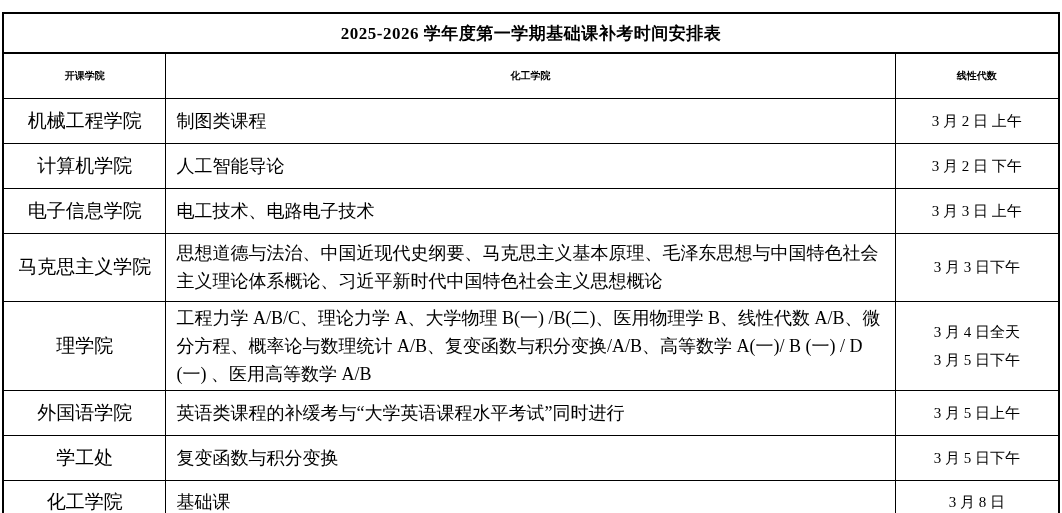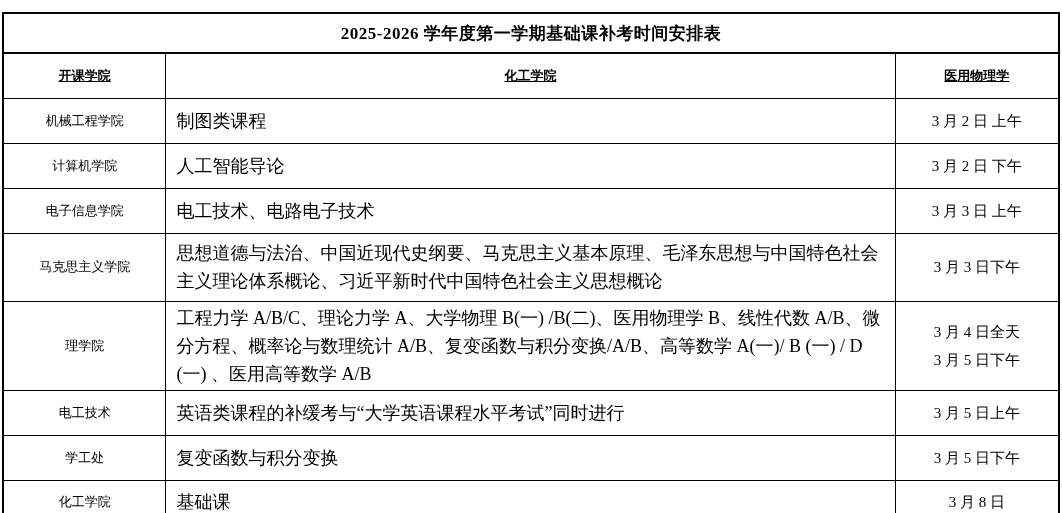--- a/index.html
+++ b/index.html
@@ -35,32 +35,31 @@
   tr.title-row th {
     height: 40px;
     font-size: 17px;
     font-weight: bold;
     text-align: center;
     border-bottom: 2px solid #000000;
     letter-spacing: 0.5px;
   }
   tr.header-row th {
     height: 45px;
-    font-size: 13px;
+    font-size: 10px;
     font-weight: bold;
     text-align: center;
-    text-decoration: underline;
   }
   tbody tr.data-row { height: 45px; }
   tbody tr.data-row:nth-child(4),
   tbody tr.data-row:nth-child(5) { height: 68px; }
 
   td.college-cell {
     text-align: center;
-    font-size: 13px;
+    font-size: 19px;
     padding: 2px 4px;
   }
   td.course-cell {
     text-align: left;
     font-size: 18px;
     padding: 2px 10px;
     line-height: 28px;
   }
   td.time-cell {
     text-align: center;
@@ -80,21 +79,21 @@
       <col class="col-course">
       <col class="col-time">
     </colgroup>
     <thead>
       <tr class="title-row">
         <th colspan="3">2025-2026 学年度第一学期基础课补考时间安排表</th>
       </tr>
       <tr class="header-row">
         <th>开课学院</th>
         <th>化工学院</th>
-        <th>医用物理学</th>
+        <th>线性代数</th>
       </tr>
     </thead>
     <tbody>
   <tr class="data-row">
     <td class="college-cell">机械工程学院</td>
     <td class="course-cell">制图类课程</td>
     <td class="time-cell">3 月 2 日 上午</td>
   </tr>
 
   <tr class="data-row">
@@ -116,21 +115,21 @@
   </tr>
 
   <tr class="data-row">
     <td class="college-cell">理学院</td>
     <td class="course-cell">工程力学 A/B/C、理论力学 A、大学物理 B(一) /B(二)、医用物理学 B、线性代数 A/B、微分方程、概率论与数理统计 A/B、复变函数与积分变换/A/B、高等数学 A(一)/ B (一) / D (一) 、医用高等数学 A/B</td>
     <td class="time-cell">3 月 4 日全天
 3 月 5 日下午</td>
   </tr>
 
   <tr class="data-row">
-    <td class="college-cell">电工技术</td>
+    <td class="college-cell">外国语学院</td>
     <td class="course-cell">英语类课程的补缓考与“大学英语课程水平考试”同时进行</td>
     <td class="time-cell">3 月 5 日上午</td>
   </tr>
 
   <tr class="data-row">
     <td class="college-cell">学工处</td>
     <td class="course-cell">复变函数与积分变换</td>
     <td class="time-cell">3 月 5 日下午</td>
   </tr>
 

